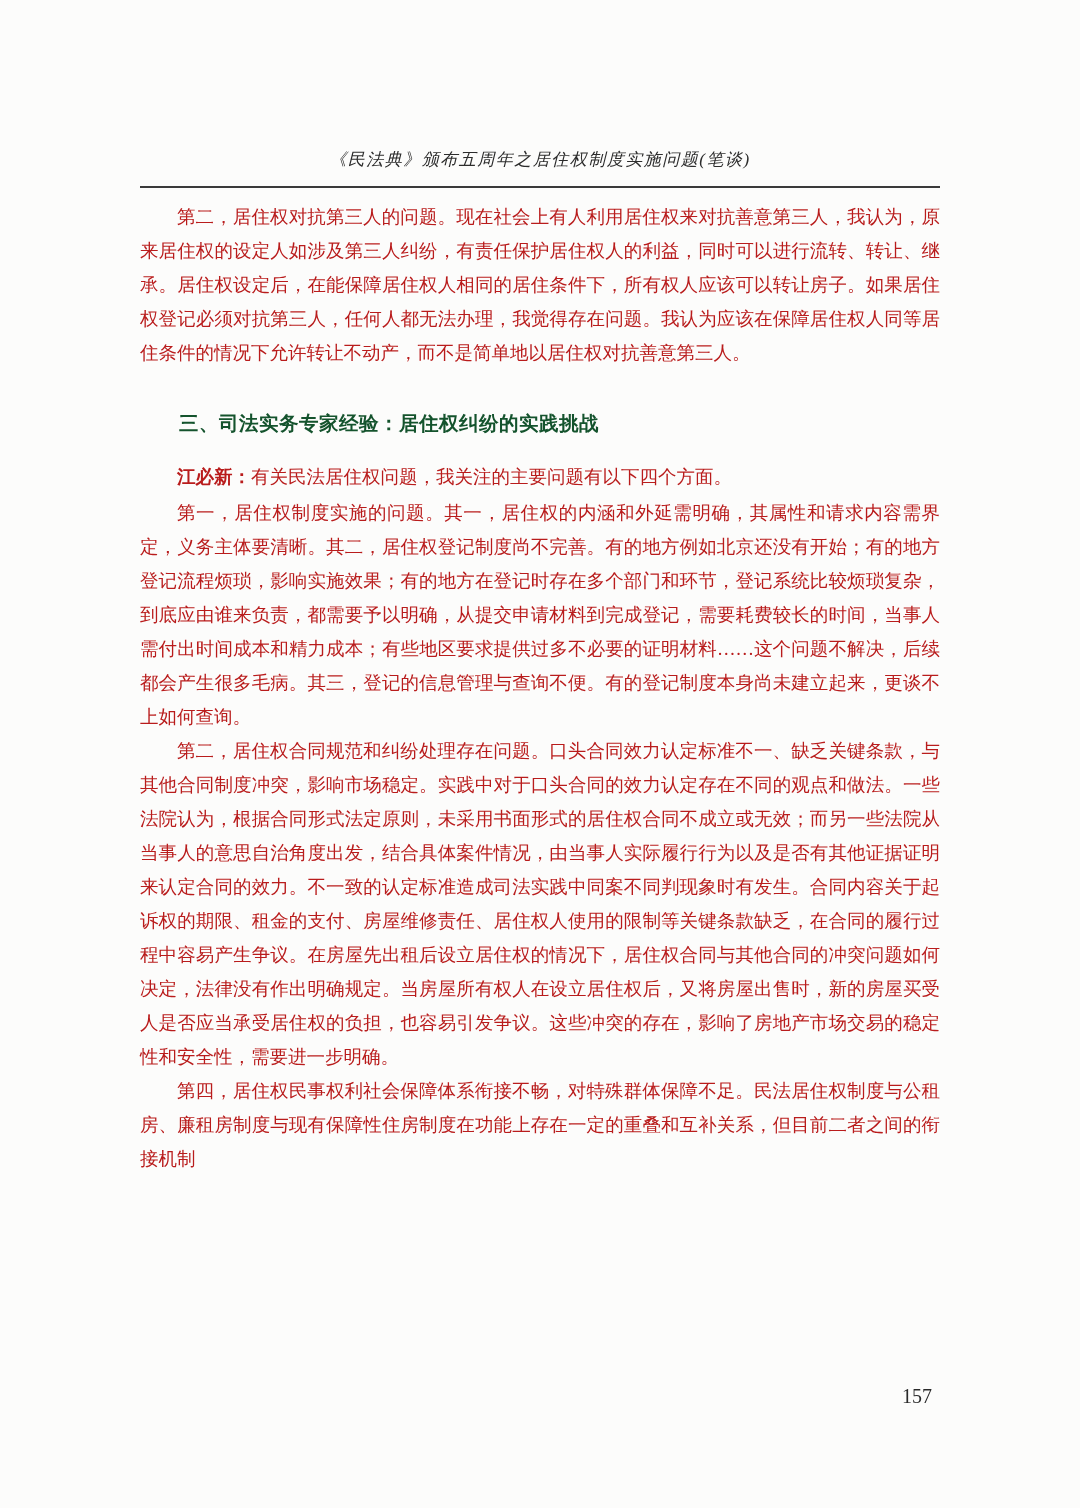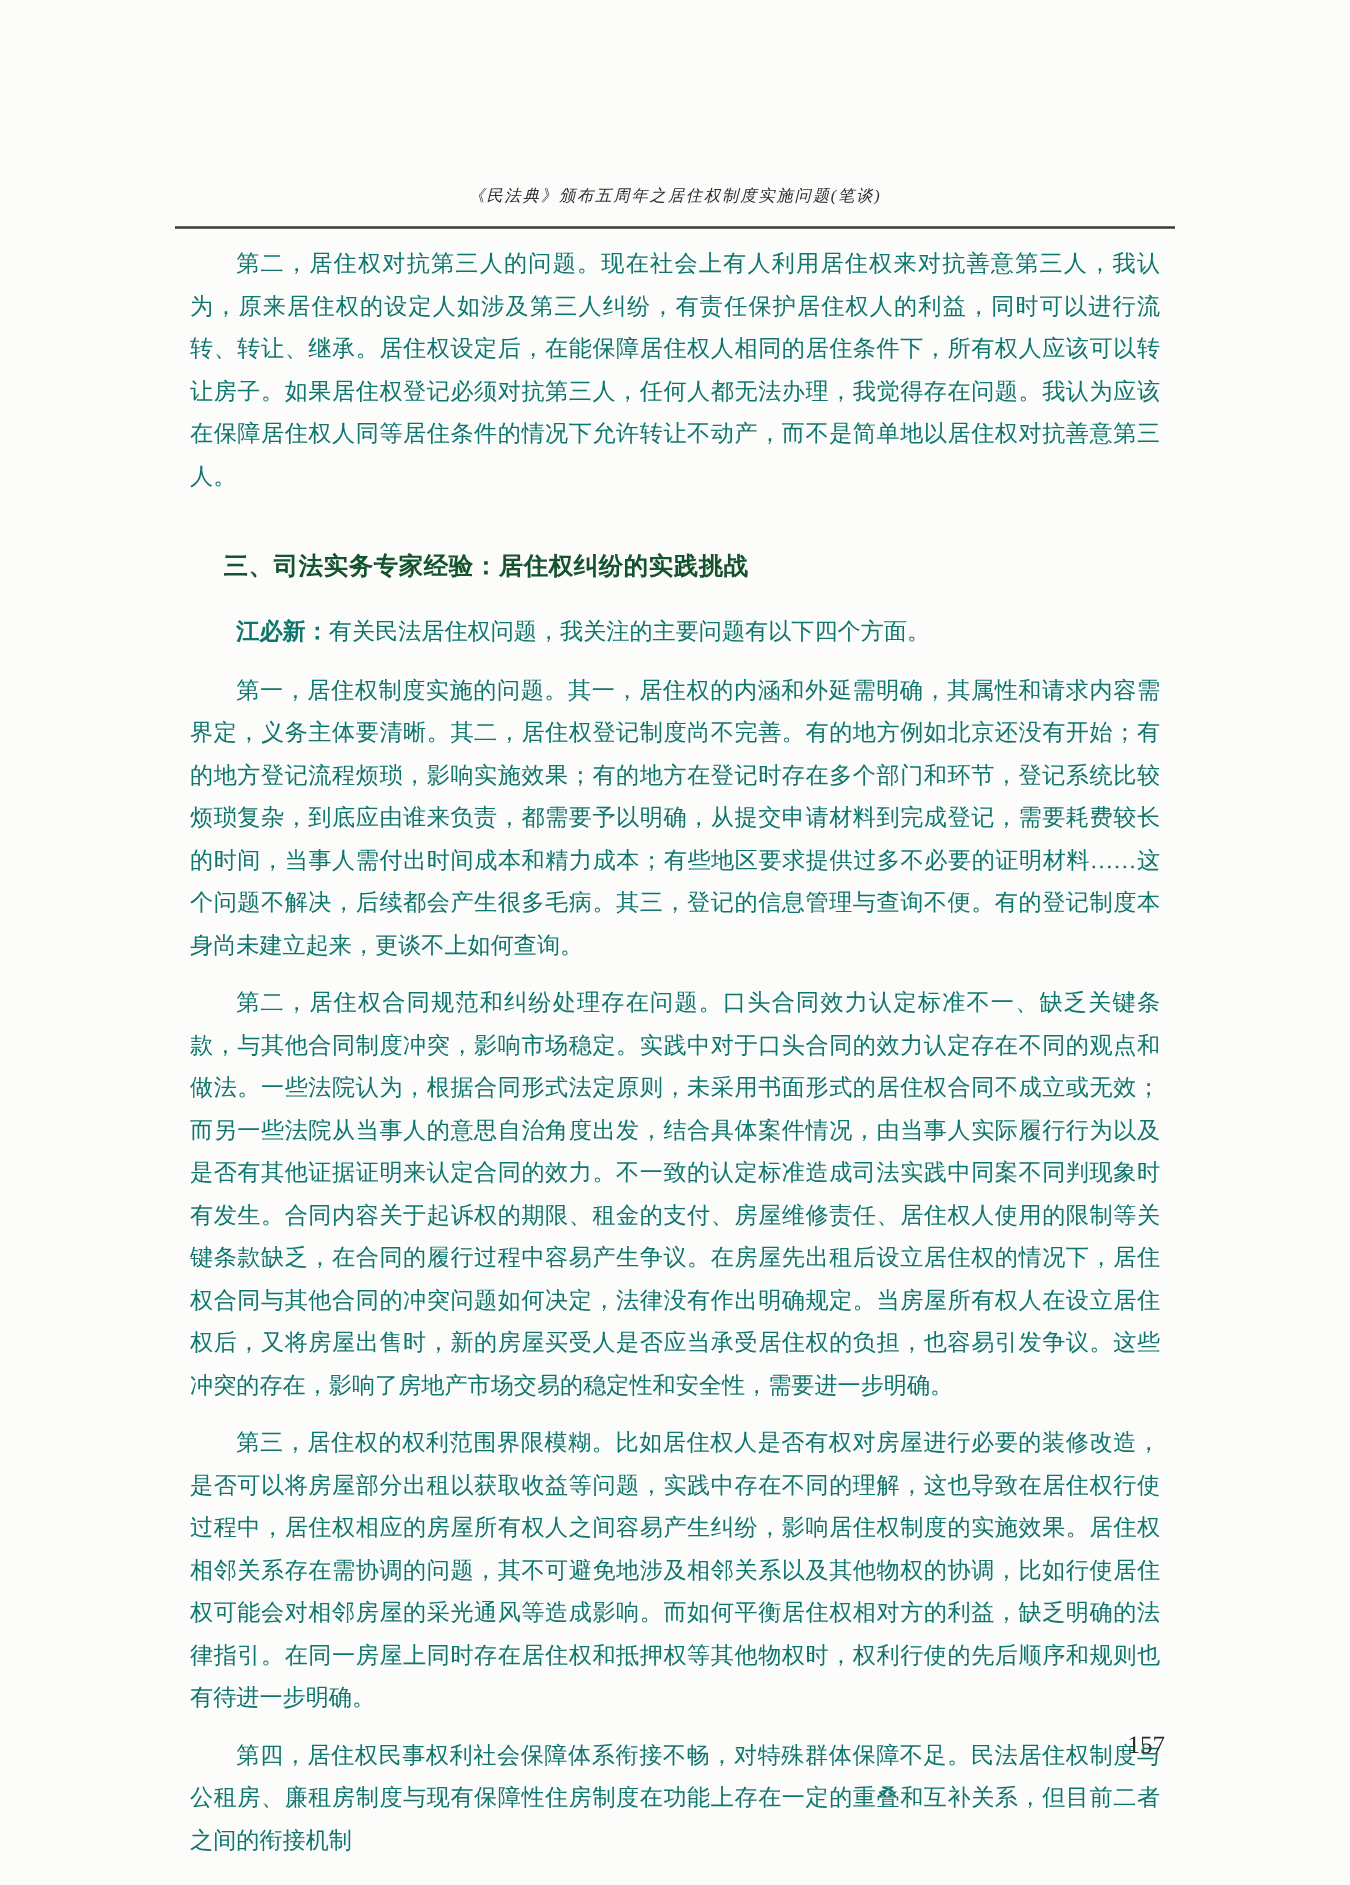--- a/index.html
+++ b/index.html
@@ -20,38 +20,38 @@
   }
   .content {
     position: absolute;
     left: 140px;
     top: 148px;
     width: 800px;
   }
   .running-header {
     text-align: center;
     font-style: italic;
-    font-size: 13px;
+    font-size: 17px;
     letter-spacing: 1.5px;
     color: #2c2c2c;
     margin-bottom: 15px;
     white-space: nowrap;
   }
   .header-rule {
     border: none;
     border-top: 2.5px solid #3a3a3a;
     margin: 0 0 12px 0;
   }
   .para {
-    margin: 12px;
+    margin: 0;
     font-size: 18.5px;
     line-height: 34px;
     text-align: justify;
     text-indent: 2em;
-    color: #0f766e;
+    color: #b91c1c;
   }
   .section-heading {
     font-family: "Liberation Sans", "DejaVu Sans", sans-serif;
     font-weight: bold;
     font-size: 19.5px;
     color: #14532d;
     margin: 40px 0 23px 0;
     text-indent: 2em;
     letter-spacing: 0.5px;
   }
@@ -83,20 +83,19 @@
 
 
     <h3 class="section-heading">三、司法实务专家经验：居住权纠纷的实践挑战</h3>
 
     <p class="para"><span class="speaker-name">江必新：</span><span>有关民法居住权问题，我关注的主要问题有以下四个方面。</span></p>
 
     <p class="para">第一，居住权制度实施的问题。其一，居住权的内涵和外延需明确，其属性和请求内容需界定，义务主体要清晰。其二，居住权登记制度尚不完善。有的地方例如北京还没有开始；有的地方登记流程烦琐，影响实施效果；有的地方在登记时存在多个部门和环节，登记系统比较烦琐复杂，到底应由谁来负责，都需要予以明确，从提交申请材料到完成登记，需要耗费较长的时间，当事人需付出时间成本和精力成本；有些地区要求提供过多不必要的证明材料……这个问题不解决，后续都会产生很多毛病。其三，登记的信息管理与查询不便。有的登记制度本身尚未建立起来，更谈不上如何查询。</p>
 
     <p class="para">第二，居住权合同规范和纠纷处理存在问题。口头合同效力认定标准不一、缺乏关键条款，与其他合同制度冲突，影响市场稳定。实践中对于口头合同的效力认定存在不同的观点和做法。一些法院认为，根据合同形式法定原则，未采用书面形式的居住权合同不成立或无效；而另一些法院从当事人的意思自治角度出发，结合具体案件情况，由当事人实际履行行为以及是否有其他证据证明来认定合同的效力。不一致的认定标准造成司法实践中同案不同判现象时有发生。合同内容关于起诉权的期限、租金的支付、房屋维修责任、居住权人使用的限制等关键条款缺乏，在合同的履行过程中容易产生争议。在房屋先出租后设立居住权的情况下，居住权合同与其他合同的冲突问题如何决定，法律没有作出明确规定。当房屋所有权人在设立居住权后，又将房屋出售时，新的房屋买受人是否应当承受居住权的负担，也容易引发争议。这些冲突的存在，影响了房地产市场交易的稳定性和安全性，需要进一步明确。</p>
 
-    <p class="para">第三，居住权的权利范围界限模糊。比如居住权人是否有权对房屋进行必要的装修改造，是否可以将房屋部分出租以获取收益等问题，实践中存在不同的理解，这也导致在居住权行使过程中，居住权相应的房屋所有权人之间容易产生纠纷，影响居住权制度的实施效果。居住权相邻关系存在需协调的问题，其不可避免地涉及相邻关系以及其他物权的协调，比如行使居住权可能会对相邻房屋的采光通风等造成影响。而如何平衡居住权相对方的利益，缺乏明确的法律指引。在同一房屋上同时存在居住权和抵押权等其他物权时，权利行使的先后顺序和规则也有待进一步明确。</p>
 
     <p class="para">第四，居住权民事权利社会保障体系衔接不畅，对特殊群体保障不足。民法居住权制度与公租房、廉租房制度与现有保障性住房制度在功能上存在一定的重叠和互补关系，但目前二者之间的衔接机制</p>
 
   </div>
 
   <div class="page-number">157</div>
 </div>
 
 </body></html>

